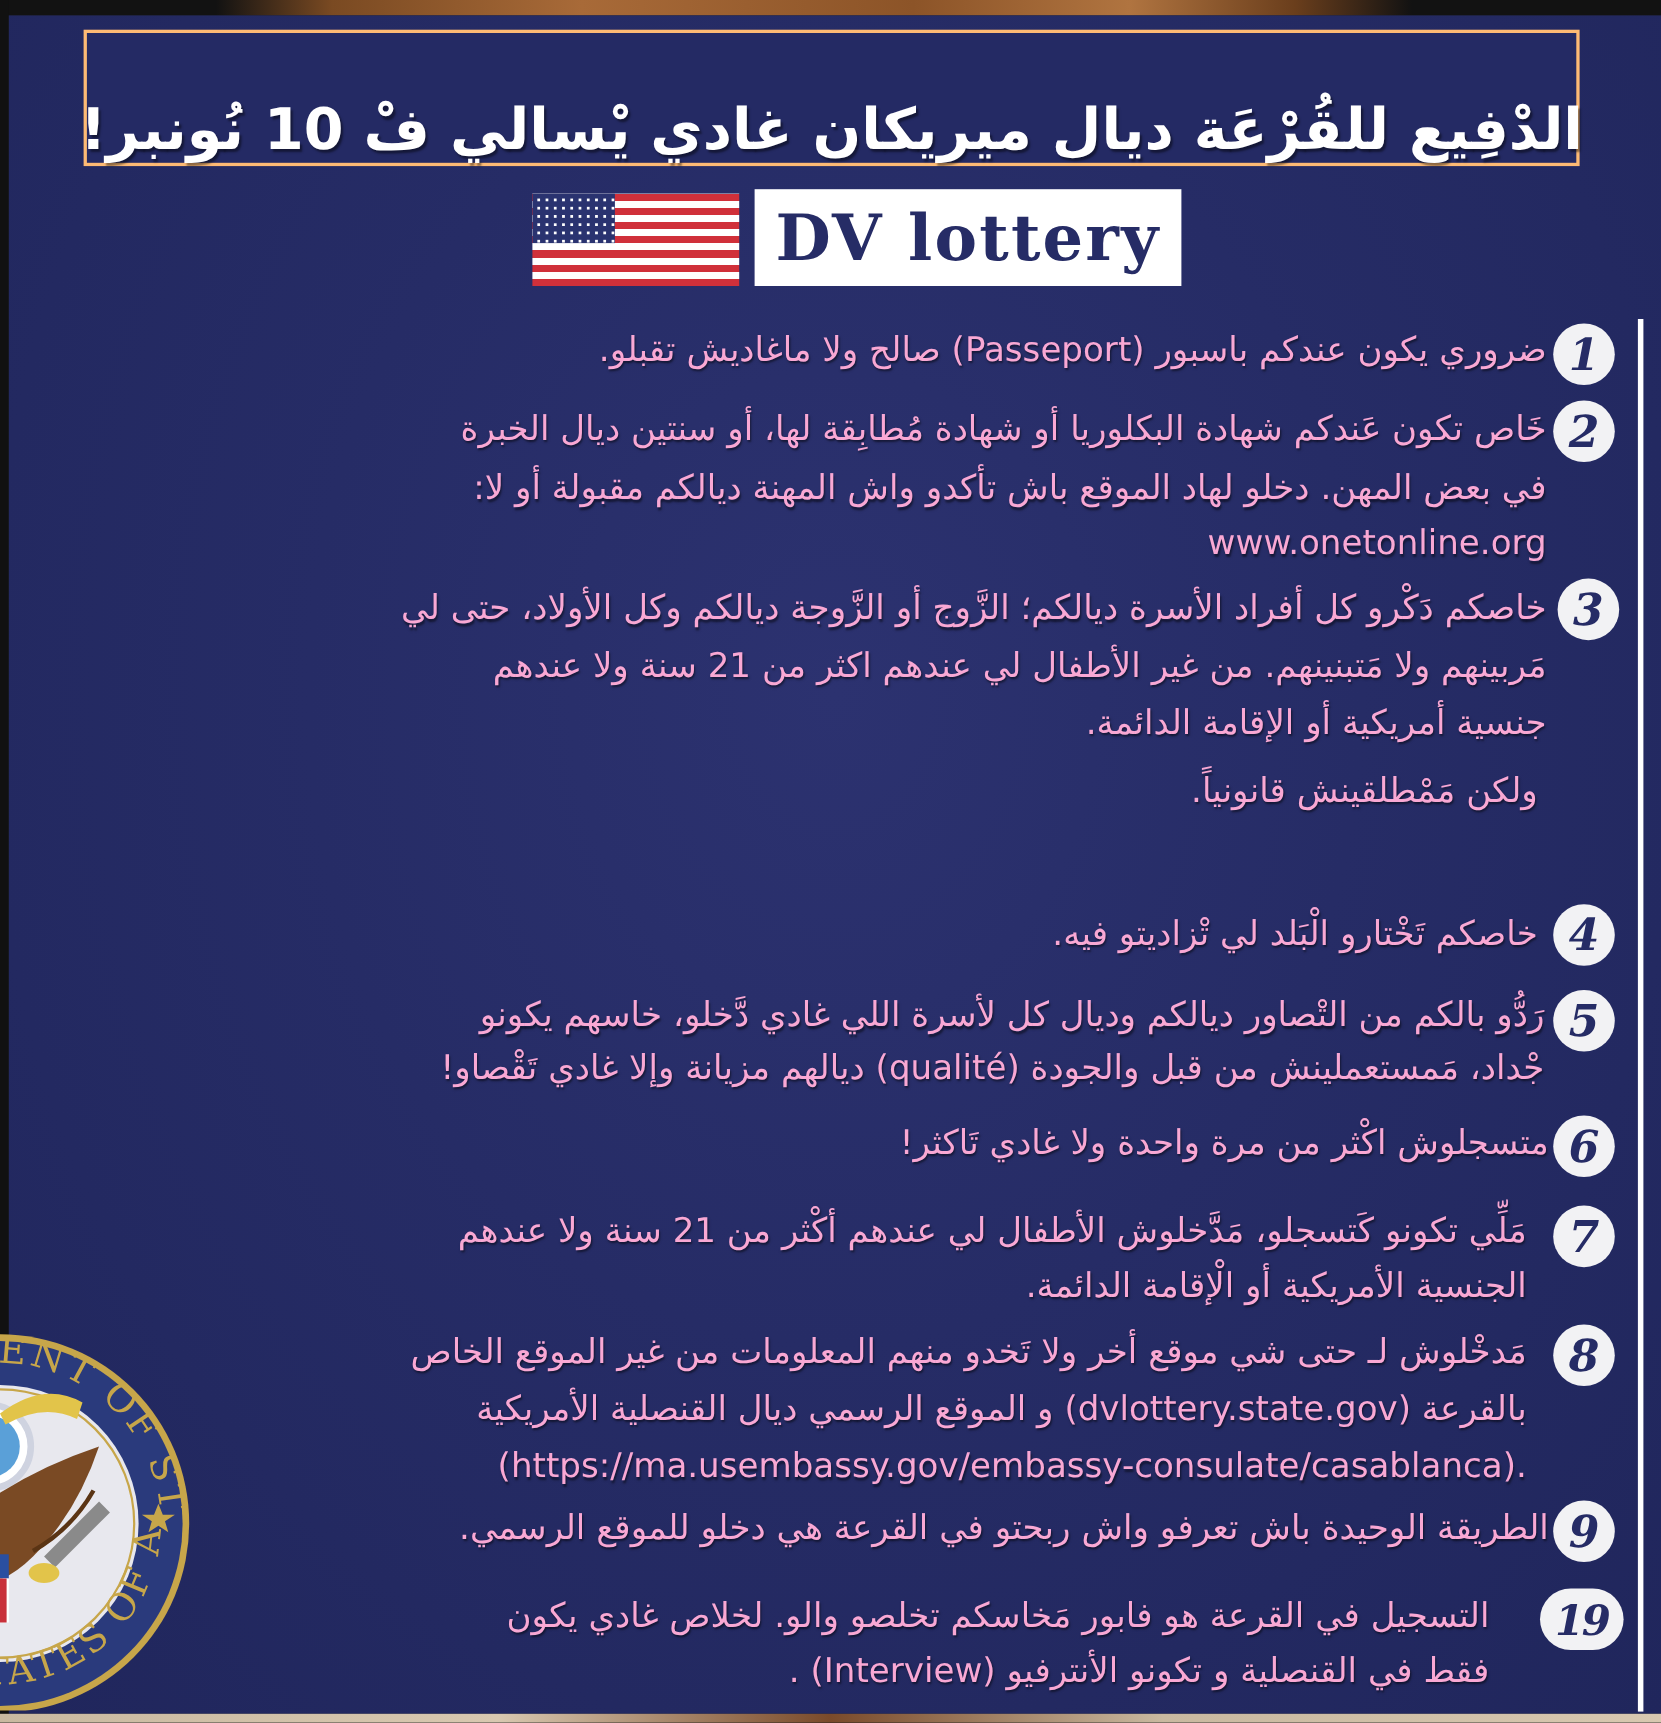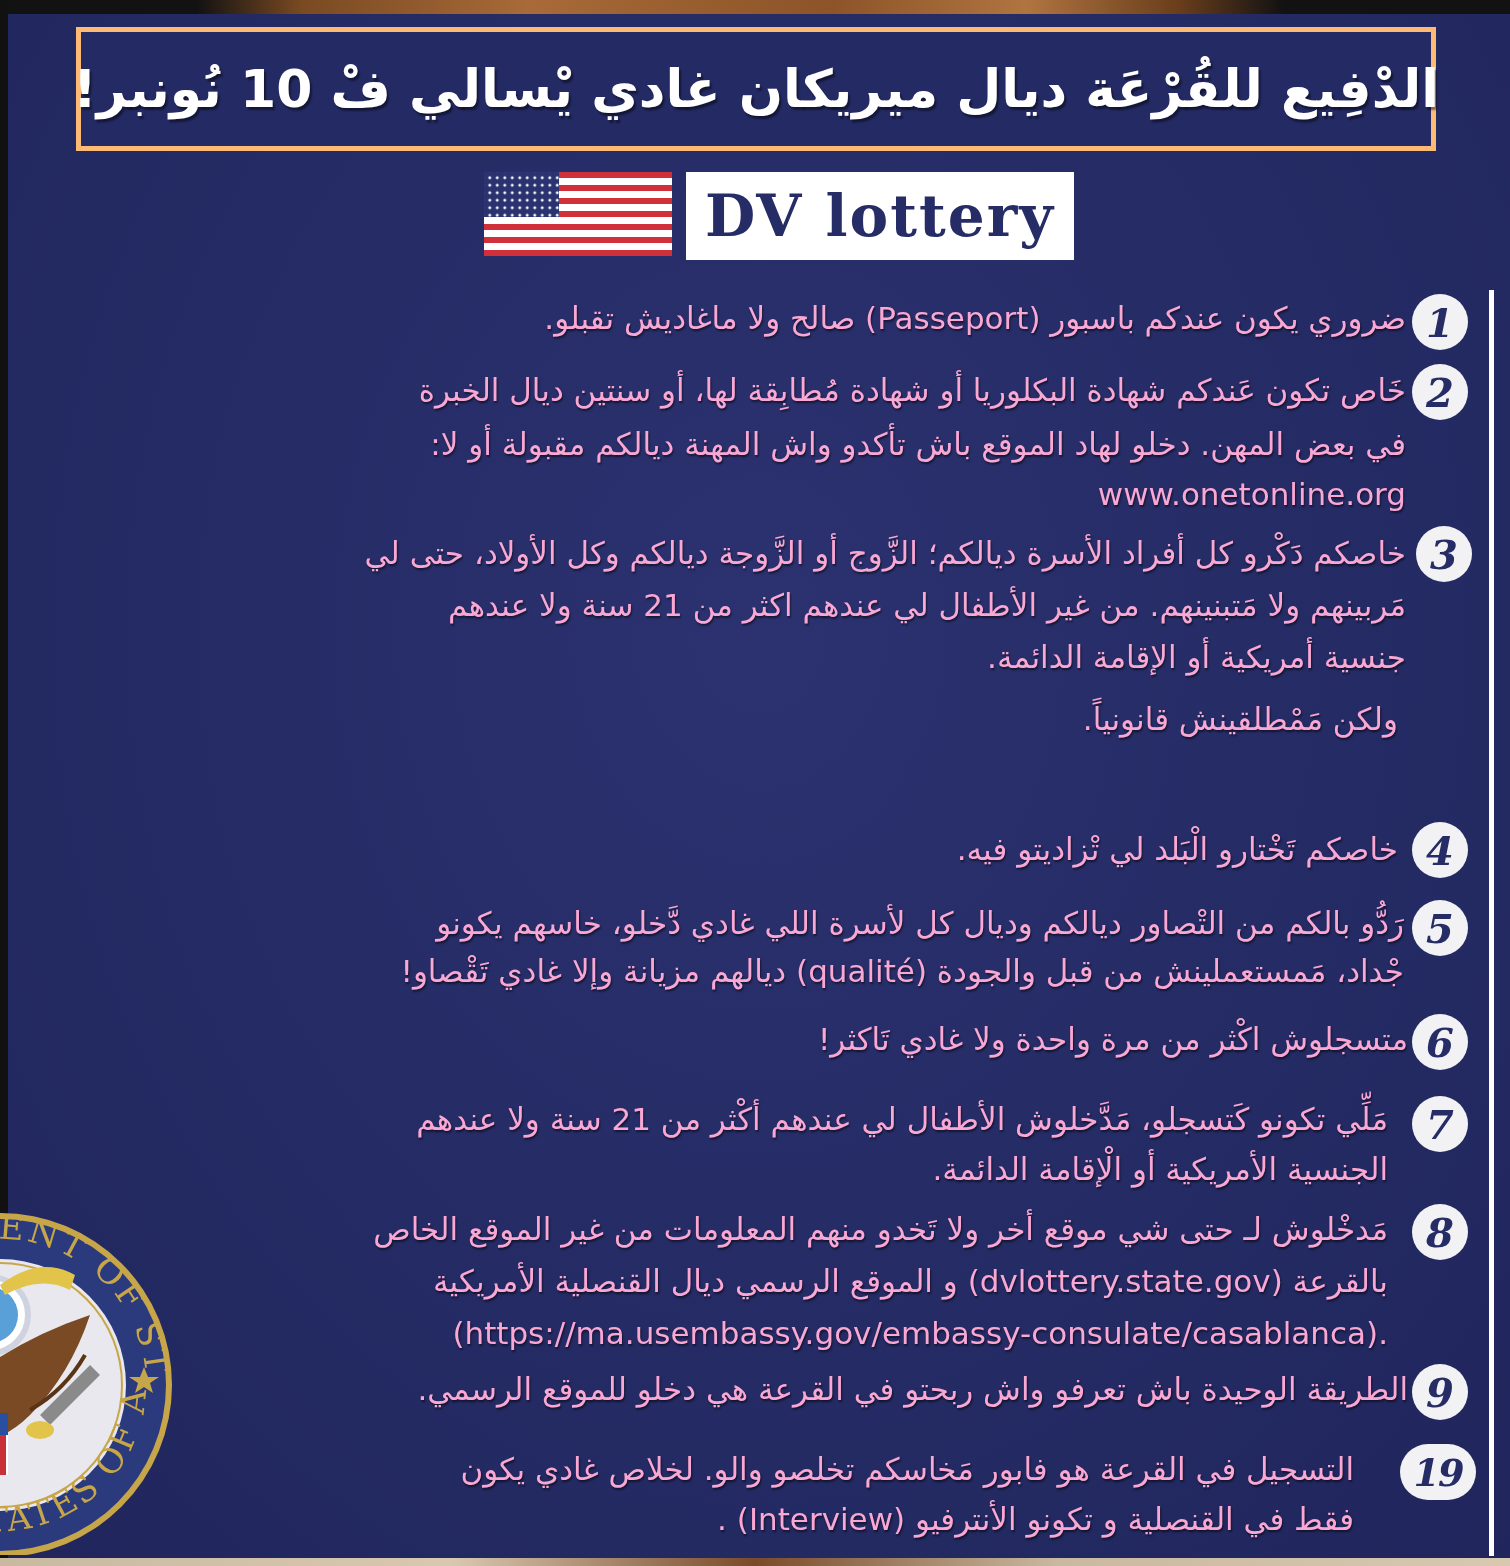--- a/index.html
+++ b/index.html
@@ -18,30 +18,30 @@
   .photo-bottom {
     position: absolute; left: 0; top: 1558px; width: 1510px; height: 8px;
     background: linear-gradient(90deg, #c9b9a0, #d8c8b0 30%, #7a4a2a 50%, #c9b9a0 70%, #d8c8b0);
   }
   .panel {
     position: absolute; left: 8px; top: 14px; width: 1502px; height: 1544px;
     background: radial-gradient(ellipse at 50% 40%, #2c3270 0%, #262c66 45%, #20265c 100%);
   }
   .title-box {
     position: absolute; left: 76px; top: 27px; width: 1360px; height: 124px;
-    border: 5px solid #fdba74; box-sizing: border-box;
-    display: flex; align-items: center; justify-content: center;
+    border: 3px solid #fdba74; box-sizing: border-box;
+    display: flex; align-items: flex-end; justify-content: center;
     background: #242a64;
   }
   .title-text {
     direction: rtl; color: #ffffff; font-weight: bold; font-size: 52px;
     font-family: "DejaVu Sans", sans-serif; white-space: nowrap;
     text-shadow: 2px 3px 2px rgba(0,0,0,0.45);
   }
-  .brand { position: absolute; top: 172px; left: 484px; height: 88px; display: flex; align-items: flex-start; gap: 14px; }
+  .brand { position: absolute; top: 172px; left: 484px; height: 88px; display: flex; align-items: flex-end; gap: 14px; }
   .flag { width: 188px; height: 84px; position: relative; overflow: hidden;
     background: repeating-linear-gradient(180deg, #d0303a 0px, #d0303a 6.46px, #ffffff 6.46px, #ffffff 12.92px); }
   .flag .canton { position: absolute; left: 0; top: 0; width: 75px; height: 45px; background: #2a3370;
     background-image: radial-gradient(circle, #ffffff 1.3px, transparent 1.6px);
     background-size: 7.5px 7.5px; background-position: 2px 2px; }
   .dv-box { background: #ffffff; width: 388px; height: 88px; display: flex; align-items: center; justify-content: center; }
   .dv-text { color: #262c66; font-family: "DejaVu Serif", serif; font-weight: bold; font-size: 58px; letter-spacing: 2px; }
   .rule { position: absolute; left: 1489px; top: 290px; width: 5px; height: 1266px; background: #ffffff; }
   .items { position: absolute; left: 0; top: 0; width: 1510px; height: 1566px; }
   .item { position: absolute; direction: rtl; color: #f9a8d4; font-size: 31px; line-height: 46px;

